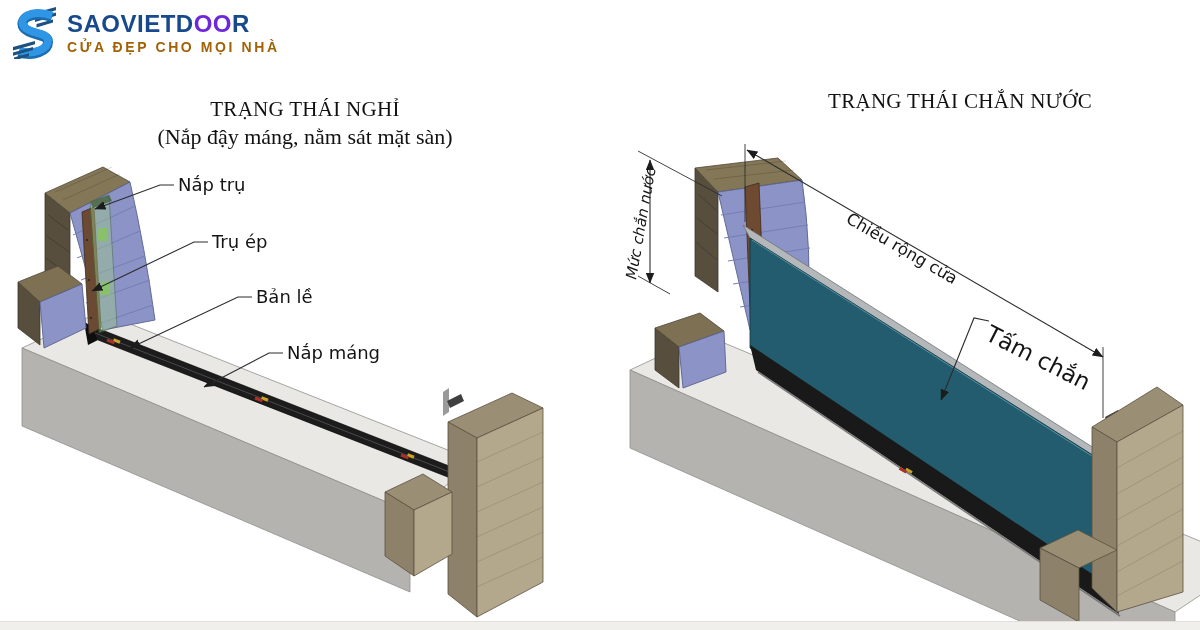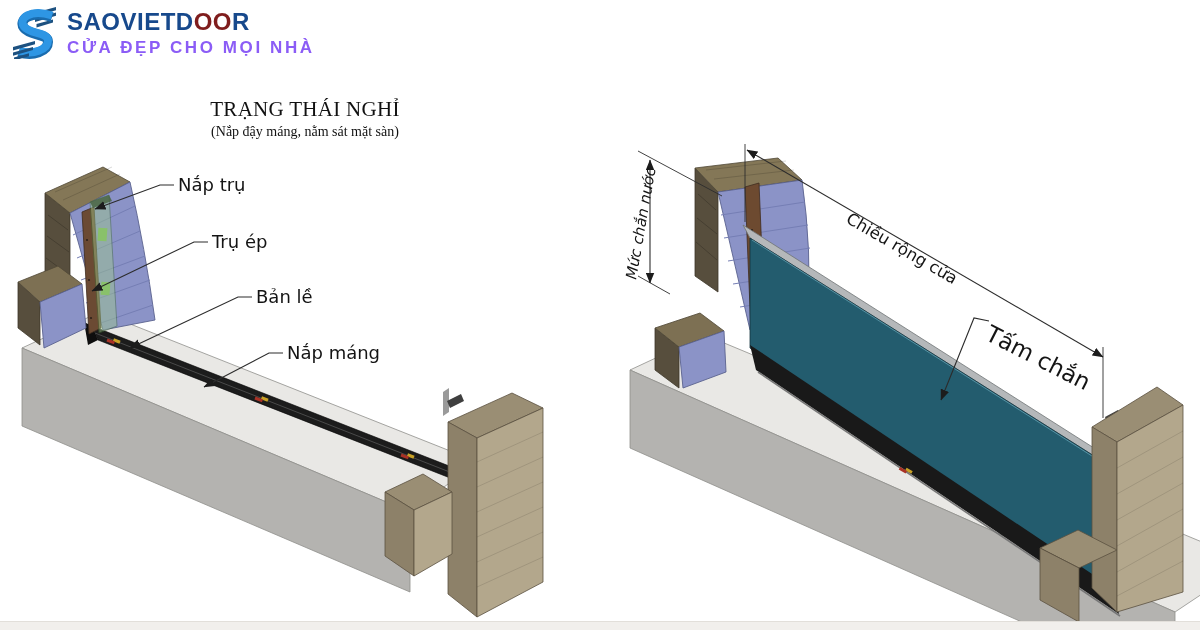--- a/index.html
+++ b/index.html
@@ -5,31 +5,31 @@
   html,body{margin:0;padding:0;}
   body{width:1200px;height:630px;background:#ffffff;position:relative;overflow:hidden;
        font-family:"DejaVu Sans", sans-serif;}
   .stage{position:absolute;inset:0;width:1200px;height:630px;background:#fff;}
 
   
   .logo{position:absolute;left:12px;top:7px;display:flex;align-items:center;gap:9px;}
   .logo-text{display:flex;flex-direction:column;line-height:1.05;}
   .brand{font-family:"Liberation Sans","DejaVu Sans",sans-serif;font-weight:bold;
          font-size:24px;letter-spacing:.5px;color:#17498c;}
-  .brand .oo{color:#7f1d1d;}
+  .brand .oo{color:#6d28d9;}
   .tagline{font-family:"Liberation Sans","DejaVu Sans",sans-serif;font-weight:bold;
-           font-size:17px;letter-spacing:2.6px;color:#8b5cf6;margin-top:4px;}
+           font-size:14px;letter-spacing:2.6px;color:#a16207;margin-top:4px;}
 
   
   .titleblock{position:absolute;text-align:center;color:#111;}
   .titleblock.left{left:60px;top:97px;width:490px;}
   .titleblock.right{left:725px;top:89px;width:470px;}
   .titleblock h2{margin:0;font-family:"Liberation Serif","DejaVu Serif",serif;
                  font-size:21px;font-weight:normal;letter-spacing:.3px;}
-  .titleblock .sub{font-family:"Liberation Serif","DejaVu Serif",serif;font-size:14px;margin-top:2px;}
+  .titleblock .sub{font-family:"Liberation Serif","DejaVu Serif",serif;font-size:22px;margin-top:2px;}
 
   
   svg text{font-family:"DejaVu Sans",sans-serif;fill:#141414;}
   .lbl{font-size:18px;}
   .lbl-big{font-size:23px;}
   .lbl-dim{font-size:16.5px;}
   .lbl-vert{font-size:15px;font-style:italic;}
   .ln{stroke:#2c2c2c;stroke-width:1.1;fill:none;}
   .thin{stroke:#2c2c2c;stroke-width:0.9;fill:none;}
 
@@ -60,20 +60,21 @@
       <div class="brand"><span>SAOVIETD</span><span class="oo">OO</span><span>R</span></div>
       <div class="tagline">CỬA ĐẸP CHO MỌI NHÀ</div>
     </div>
   </div>
 
   <div class="titleblock left">
     <h2>TRẠNG THÁI NGHỈ</h2>
     <div class="sub">(Nắp đậy máng, nằm sát mặt sàn)</div>
   </div>
   <div class="titleblock right">
+    <h2>TRẠNG THÁI CHẮN NƯỚC</h2>
   </div>
 
   <svg width="600" height="500" viewBox="0 0 600 500" style="position:absolute;left:0;top:130px;">
     <defs>
       <marker id="arrL" viewBox="0 0 10 8" refX="9.5" refY="4" markerWidth="11" markerHeight="9" orient="auto-start-reverse" markerUnits="userSpaceOnUse">
         <path d="M0,0 L10,4 L0,8 Z" fill="#1c1c1c"></path>
       </marker>
     </defs>
 
     <g>

